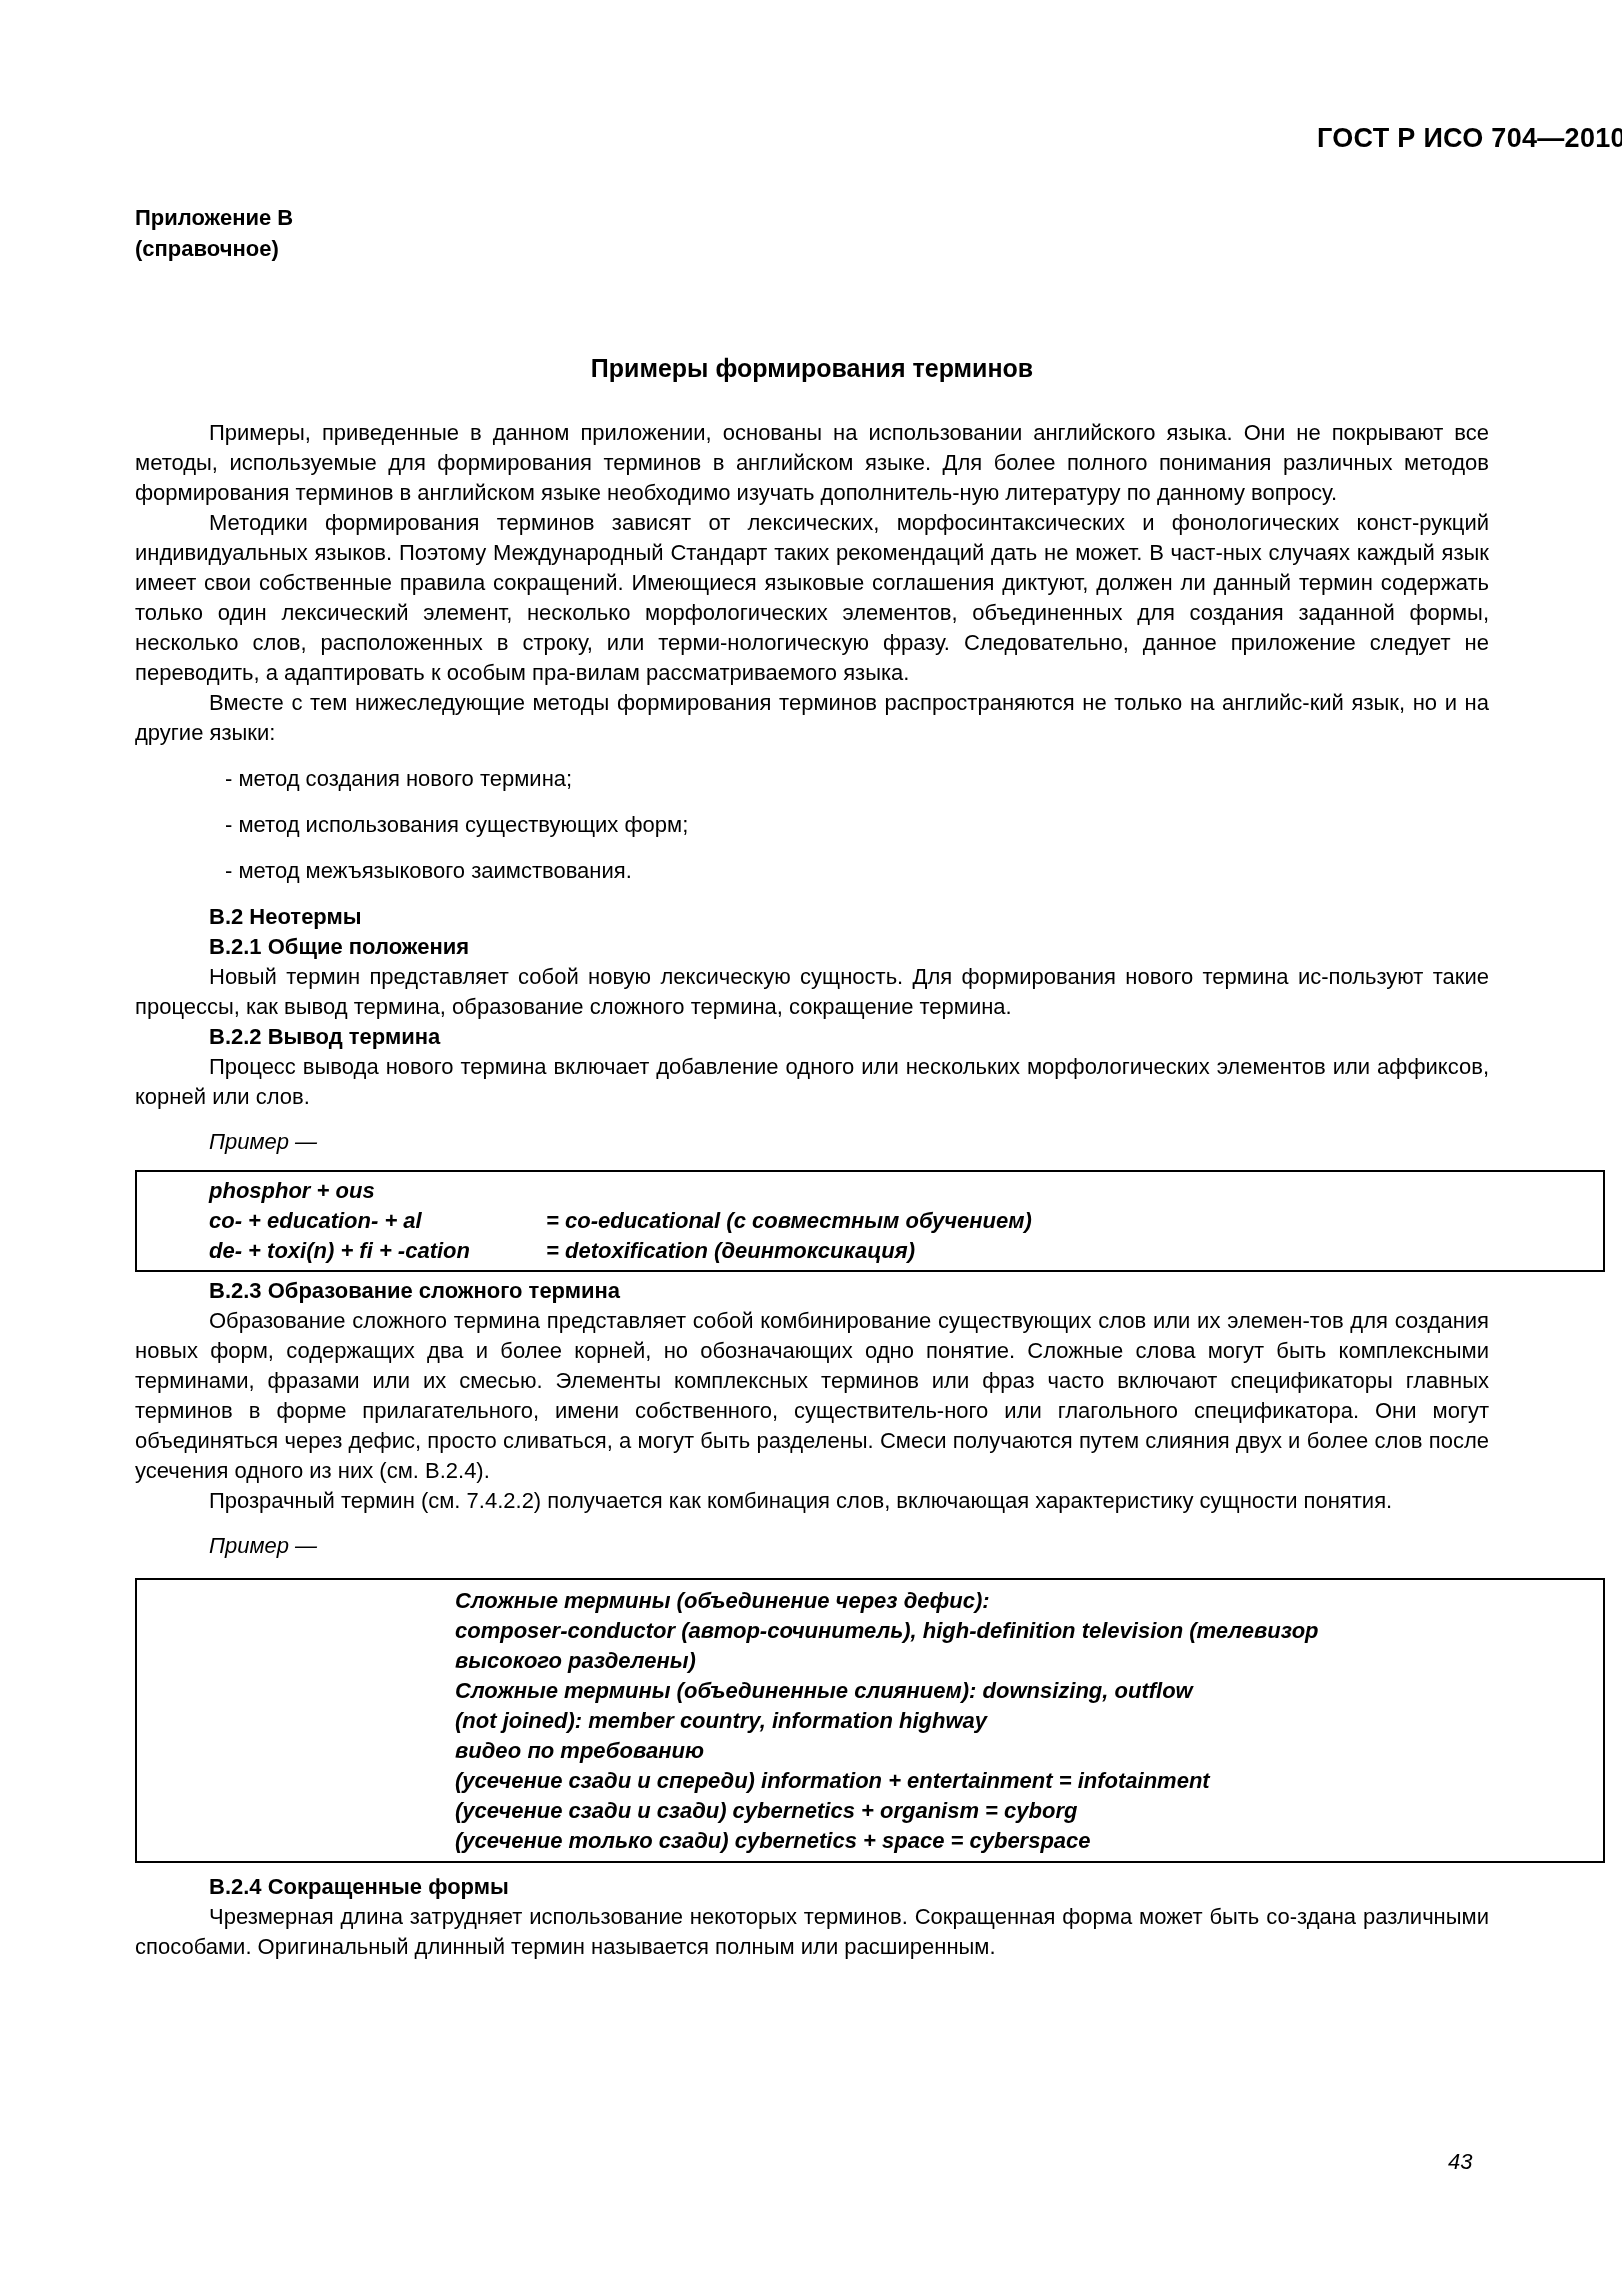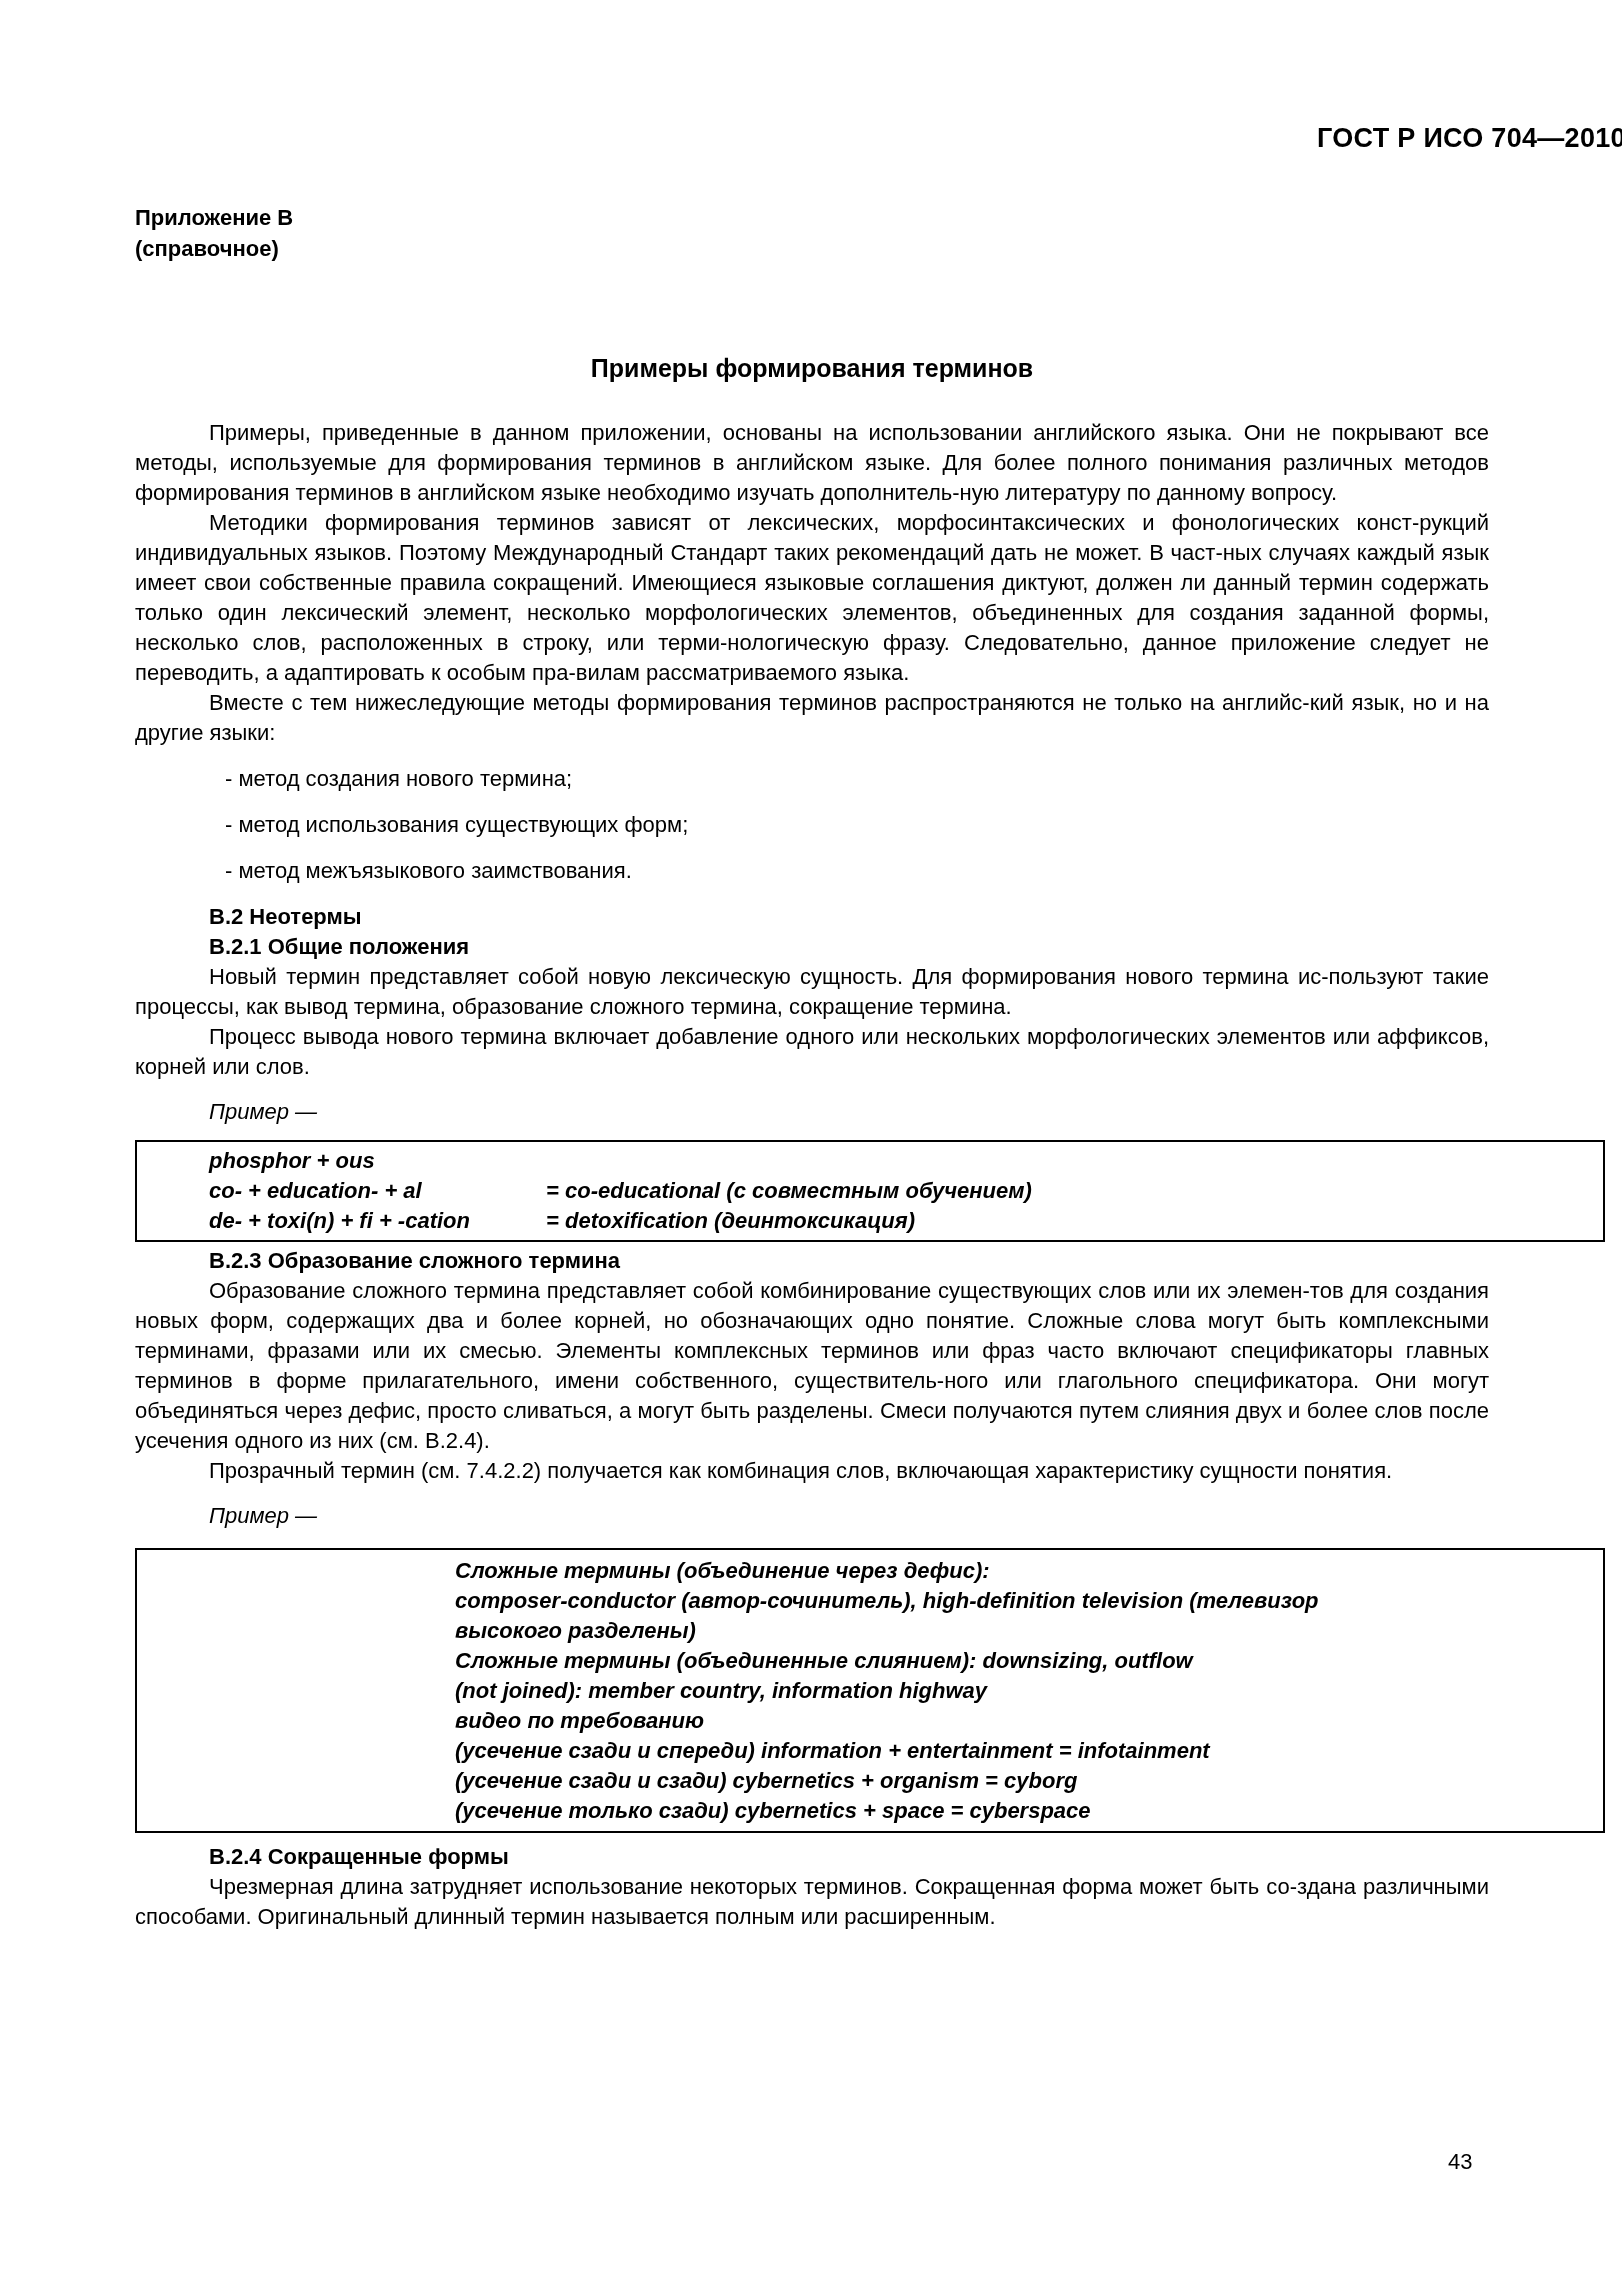--- a/index.html
+++ b/index.html
@@ -34,21 +34,21 @@
   }
   .box {
     border: 2.7px solid #000; box-sizing: border-box; width: 1470px;
   }
   .box1 { padding: 4px 0 4px 0; }
   .row { display: flex; font-size: 22px; font-weight: bold; font-style: italic; line-height: 30px; }
   .row .l { width: 409px; padding-left: 72px; box-sizing: border-box; flex: none; }
   .row .r { flex: 1; }
   .box2 { padding: 5.4px 0 5.4px 318px; }
   .box2 .line { font-size: 22px; font-weight: bold; font-style: italic; line-height: 30px; white-space: nowrap; }
-  .page-num { position: absolute; left: 1448px; top: 2149px; font-size: 22px; }
+  .page-num { position: absolute; left: 1448px; top: 2149px; font-size: 22px; font-style: italic; }
 </style>
 </head>
 <body>
 
 <div class="page">
   <div class="doc-code">ГОСТ Р ИСО 704—2010</div>
 
   <div class="appendix">
     <div>Приложение В</div>
     <div>(справочное)</div>
@@ -61,20 +61,21 @@
     <p class="p indent">Методики формирования терминов зависят от лексических, морфосинтаксических и фонологических конст-рукций индивидуальных языков. Поэтому Международный Стандарт таких рекомендаций дать не может. В част-ных случаях каждый язык имеет свои собственные правила сокращений. Имеющиеся языковые соглашения диктуют, должен ли данный термин содержать только один лексический элемент, несколько морфологических элементов, объединенных для создания заданной формы, несколько слов, расположенных в строку, или терми-нологическую фразу. Следовательно, данное приложение следует не переводить, а адаптировать к особым пра-вилам рассматриваемого языка.</p>
     <p class="p indent">Вместе с тем нижеследующие методы формирования терминов распространяются не только на английс-кий язык, но и на другие языки:</p>
     <div class="li">- метод создания нового термина;</div>
     <div class="li">- метод использования существующих форм;</div>
     <div class="li">- метод межъязыкового заимствования.</div>
 
     <div class="h">В.2 Неотермы</div>
     <div class="h">В.2.1 Общие положения</div>
     <p class="p indent">Новый термин представляет собой новую лексическую сущность. Для формирования нового термина ис-пользуют такие процессы, как вывод термина, образование сложного термина, сокращение термина.</p>
 
+    <div class="h">В.2.2 Вывод термина</div>
     <p class="p indent">Процесс вывода нового термина включает добавление одного или нескольких морфологических элементов или аффиксов, корней или слов.</p>
 
     <div style="height:14.7px"></div>
     <div class="example-label">Пример —</div>
     <div style="height:13.4px"></div>
 
     <div class="box box1">
       <div class="row">
         <span class="l">phosphor + ous</span>
       </div>

